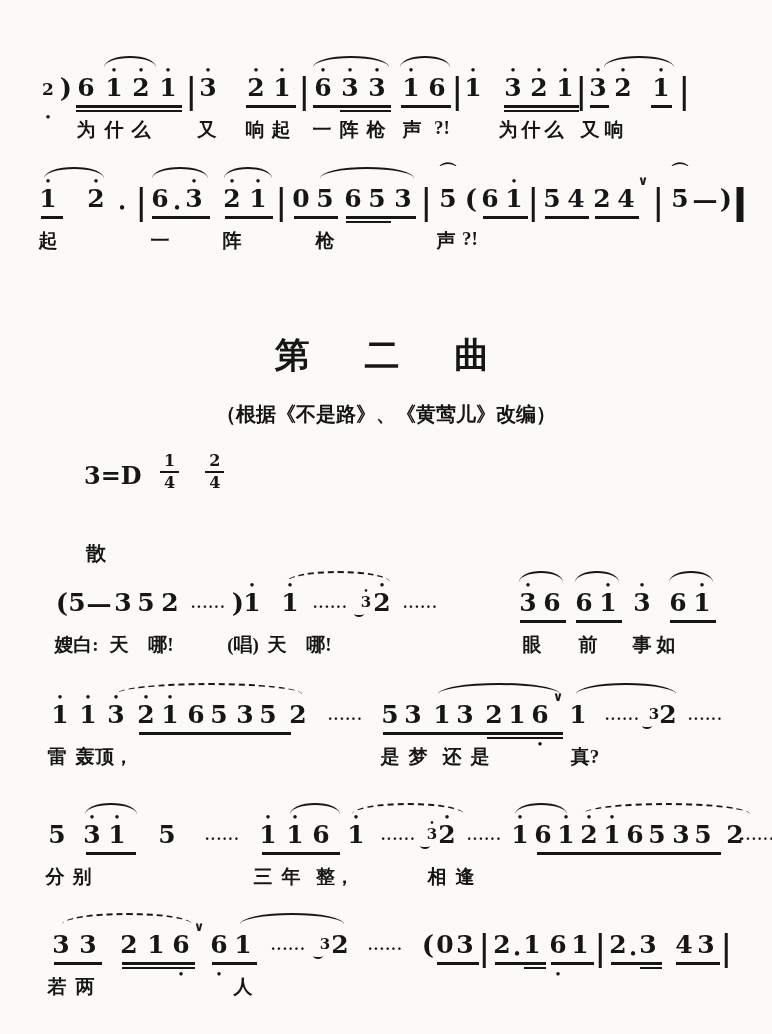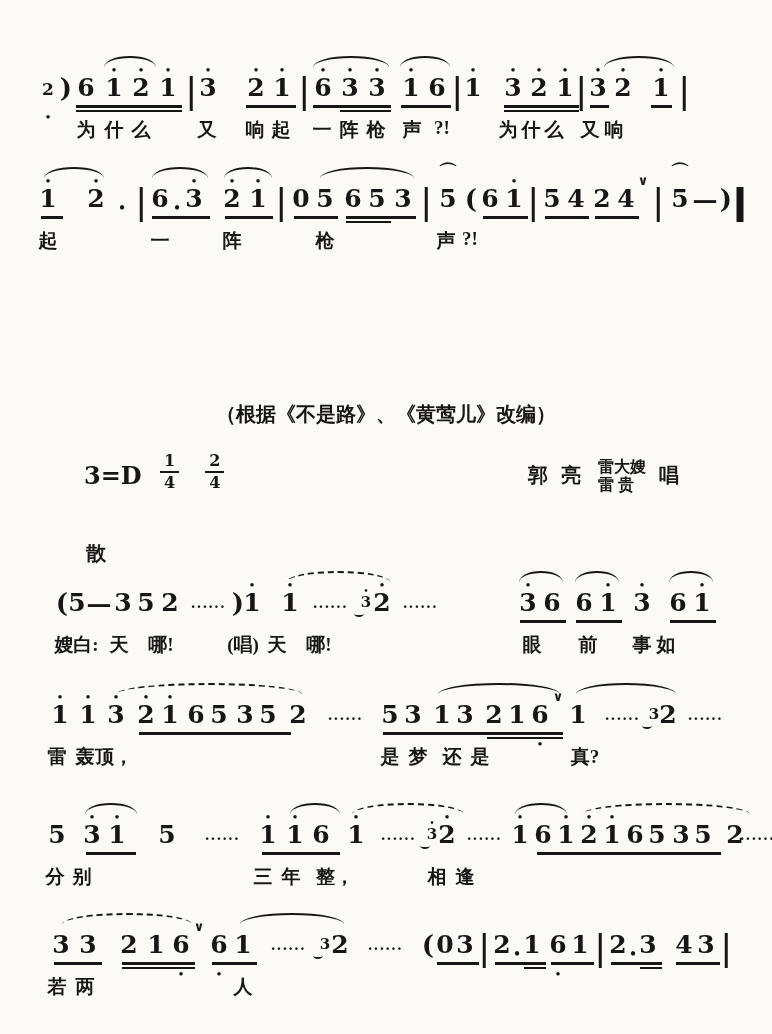--- a/index.html
+++ b/index.html
@@ -55,40 +55,33 @@
   .meter .md{display:block;padding-top:1px;}
   .singers{position:absolute;top:458px;left:528px;display:flex;align-items:center;gap:13px;}
   .sname,.schang{font-weight:700;font-size:20px;letter-spacing:4px;}
   .sstack{display:flex;flex-direction:column;line-height:1.1;font-weight:700;font-size:16px;}
   .tempo{position:absolute;top:540px;left:86px;font-weight:700;font-size:20px;}
 </style>
 </head>
 <body>
 
 <div class="page">
+  <div class="title">第 二 曲</div>
   <div class="subtitle">（根据《不是路》、《黄莺儿》改编）</div>
   <div class="keysig">3=D</div>
   <div class="meters">
       <span class="meter">
         <span class="mn">1</span>
         <span class="md">4</span>
       </span>
       <span class="meter">
         <span class="mn">2</span>
         <span class="md">4</span>
       </span>
     </div>
-  <div class="singers">
-    <span class="sname">郭 亮</span>
-    <span class="sstack">
-      <span>雷大嫂</span>
-      <span>雷 贵</span>
-    </span>
-    <span class="schang">唱</span>
-  </div>
   <div class="tempo">散</div>
   <div id="score">
       <div class="system" style="top: 55px;">
         <div class="slur" style="left: 104px; width: 52px;"></div>
         <div class="slur" style="left: 313px; width: 76px;"></div>
         <div class="slur" style="left: 400px; width: 50px;"></div>
         <div class="slur" style="left: 604px; width: 70px;"></div>
         <div class="nt sm" style="left: 48px;">
           <div class="g">2</div>
           <div class="dB">•</div>

